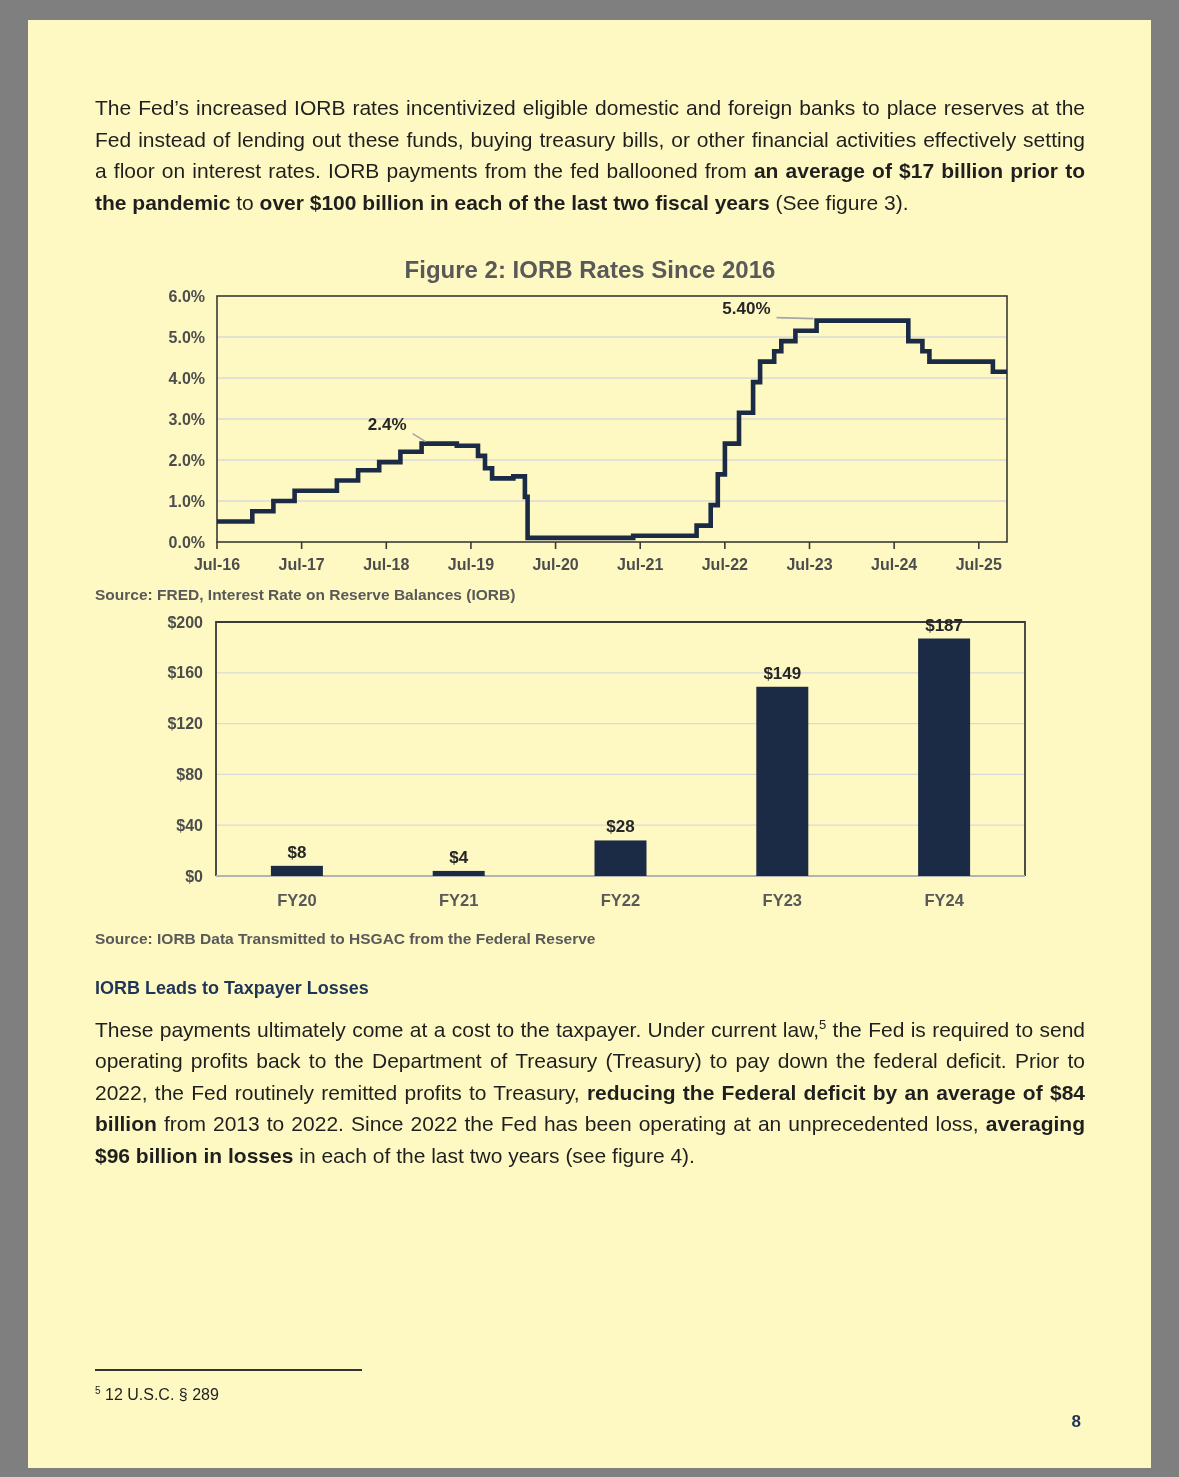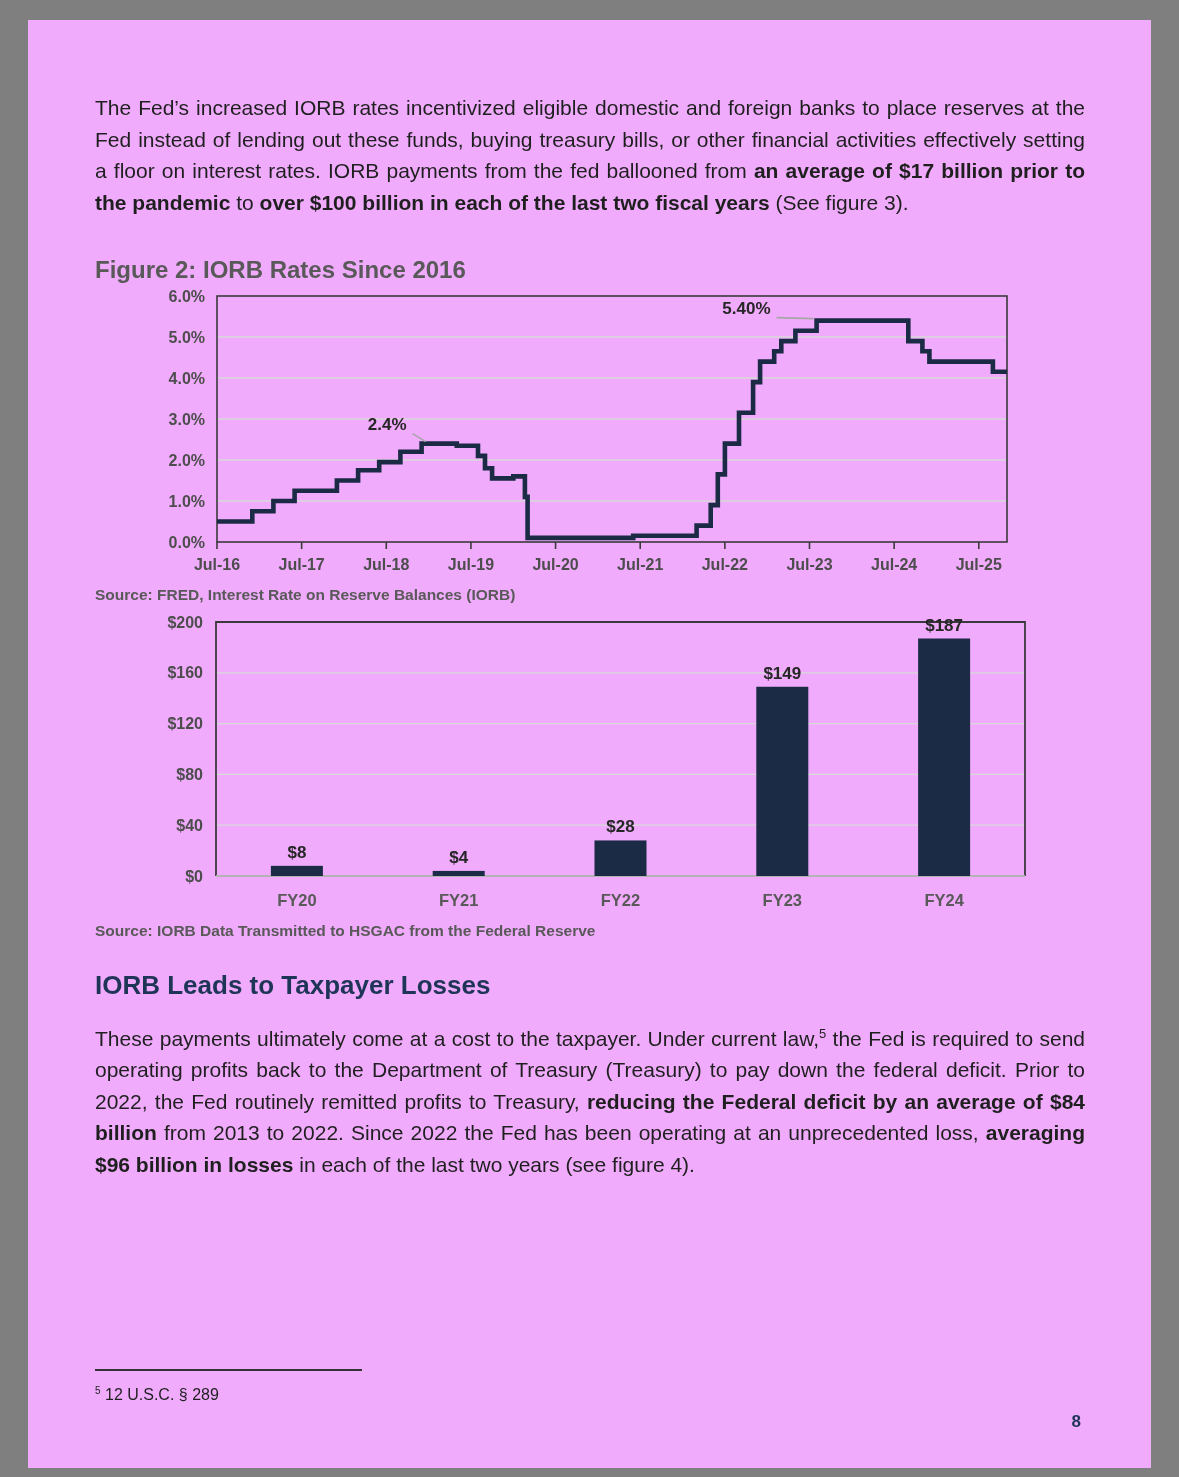--- a/index.html
+++ b/index.html
@@ -5,52 +5,52 @@
   html,body{margin:0;padding:0;}
   body{
     width:1179px;height:1477px;
     background:#7f7f7f;
     font-family:"Liberation Sans","DejaVu Sans",sans-serif;
     overflow:hidden;
   }
   .page{
     position:absolute;left:28px;top:20px;
     width:1123px;height:1448px;
-    background:#f0abfc;
+    background:#fef9c3;
   }
   .content{
     position:relative;
     padding:0 66px 0 67px;
     height:100%;
     box-sizing:border-box;
   }
   .body-par{
     font-size:21px;line-height:31.5px;color:#1f1f1f;
     text-align:justify;
   }
   .body-par b{font-weight:700;}
   .body-par sup{font-size:13px;line-height:0;vertical-align:super;}
   #intro-par{margin:0;padding-top:72px;}
   .fig-title{
-    text-align:left;font-size:24px;font-weight:700;color:#595959;
+    text-align:center;font-size:24px;font-weight:700;color:#595959;
   }
   #fig2-title{margin-top:38px;}
   #fig3-title{margin-top:46px;}
   .chart-svg{display:block;}
   #fig2-svg{margin-top:2px;}
   #fig3-svg{margin-top:10px;}
   .fig-source{
     font-size:15.5px;font-weight:700;color:#595959;
     padding-right:88px;
   }
   #fig2-source{margin-top:6px;}
-  #fig3-source{margin-top:8px;}
+  #fig3-source{margin-top:16px;}
   .section-heading{
     margin-top:30px;
-    font-size:26px;font-weight:700;color:#1f3557;
+    font-size:18px;font-weight:700;color:#1f3557;
   }
   #section-par{margin:12px 0 0 0;}
   .footnote{
     position:absolute;left:67px;bottom:64px;width:700px;
   }
   .footnote-rule{
     width:267px;height:0;border-top:2px solid #333333;margin-bottom:14px;
   }
   .footnote-text{font-size:16px;color:#1f1f1f;}
   .footnote-text sup{font-size:10px;vertical-align:super;}

